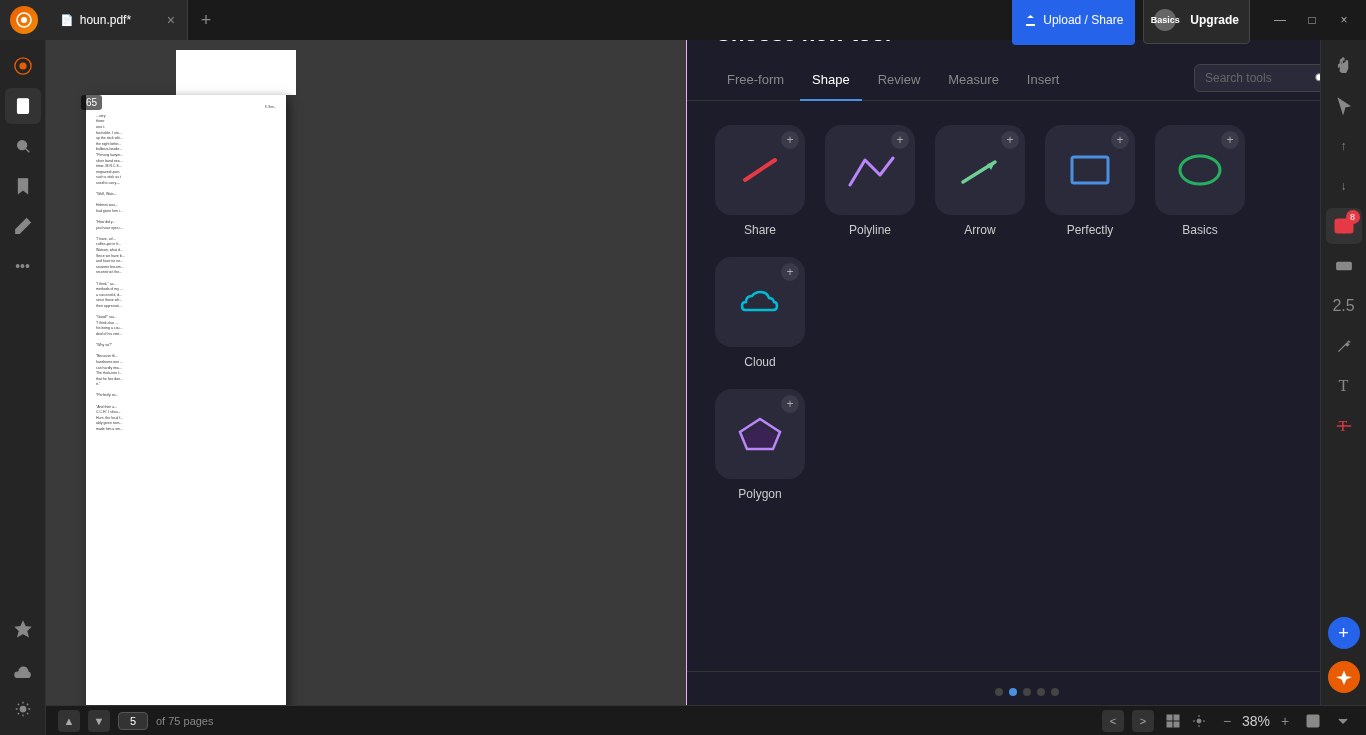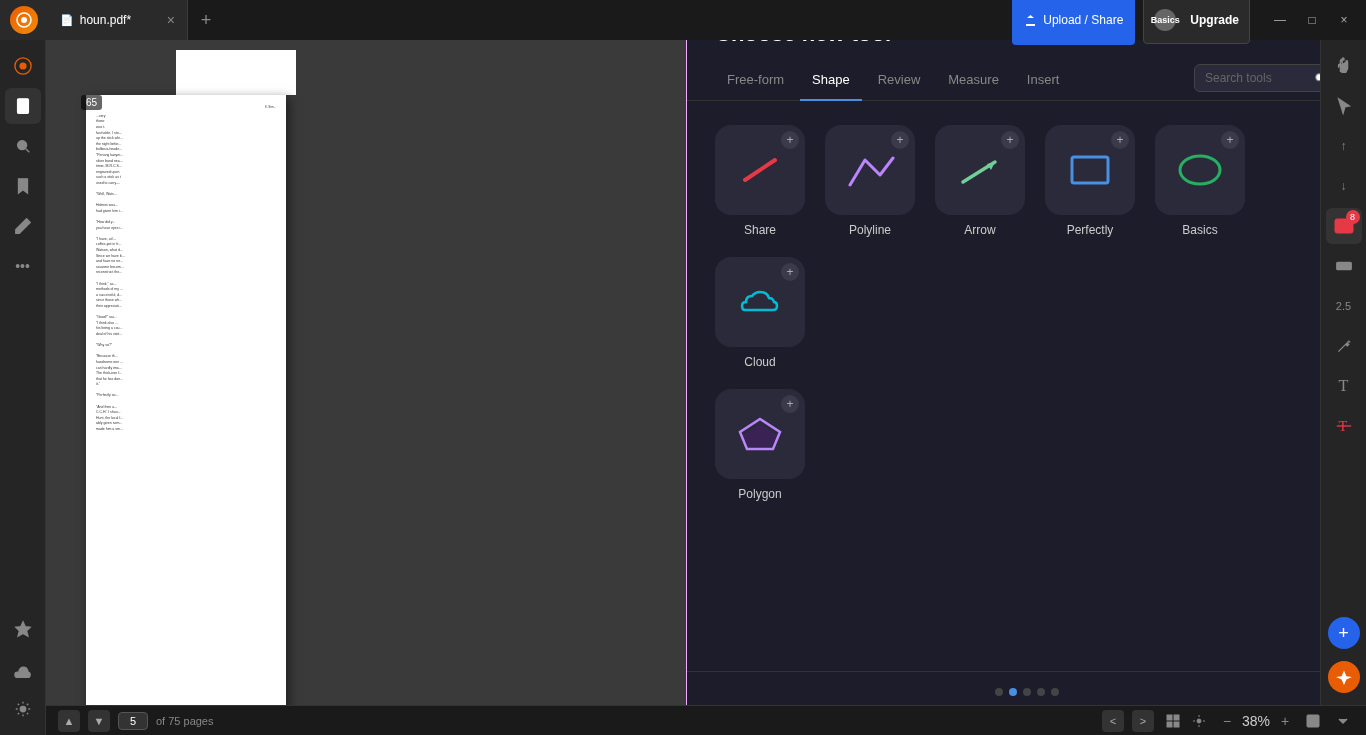--- a/index.html
+++ b/index.html
@@ -671,21 +671,21 @@
   </div>
   <div class="rt-btn">
     <svg width="18" height="18" viewBox="0 0 20 20" fill="none" stroke="#888" stroke-width="1.5">
       <rect x="2" y="6" width="16" height="8" rx="1"></rect>
       <line x1="5" y1="6" x2="5" y2="10"></line>
       <line x1="8" y1="6" x2="8" y2="9"></line>
       <line x1="11" y1="6" x2="11" y2="10"></line>
       <line x1="14" y1="6" x2="14" y2="9"></line>
     </svg>
   </div>
-  <div class="rt-btn" style="font-size:11px;color:#888;">
+  <div class="rt-btn" style="font-size:16px;color:#888;">
     <span>2.5</span>
   </div>
   <div class="rt-btn">
     <svg width="16" height="16" viewBox="0 0 20 20" fill="none" stroke="#888" stroke-width="1.5">
       <line x1="3" y1="17" x2="12" y2="8"></line>
       <path d="M12 8l2-2 2 2-2 2-2-2z" fill="#888"></path>
       <line x1="16" y1="3" x2="16" y2="5"></line>
       <line x1="14" y1="5" x2="18" y2="5"></line>
     </svg>
   </div>

